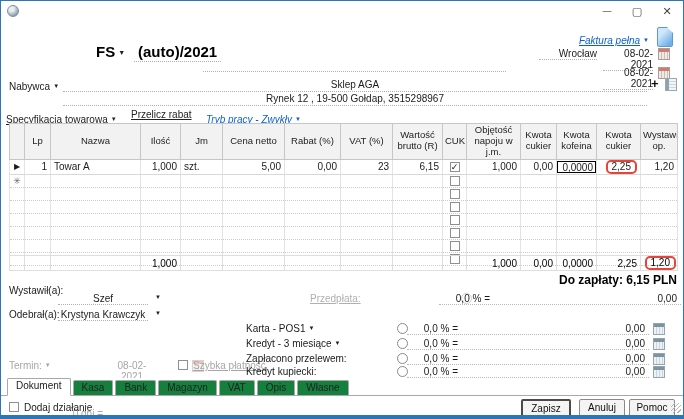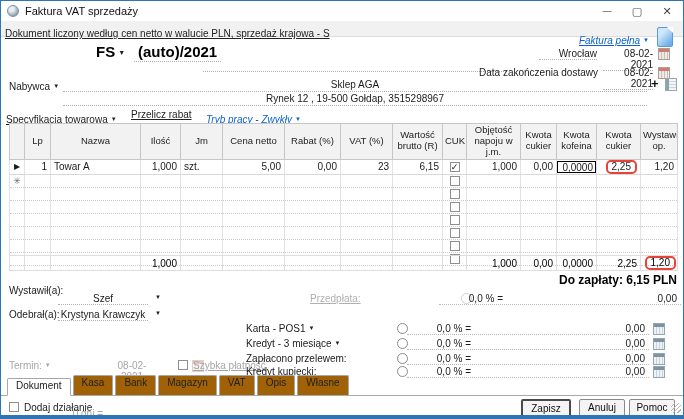--- a/index.html
+++ b/index.html
@@ -65,75 +65,70 @@
 
   .paytotal { font-size:12px; font-weight:bold; color:#000; }
 
   
   .radio { display:inline-block; width:11px; height:11px; border:1px solid #8a8a8a; border-radius:50%; background:#fff; position:relative; }
   .radio.sel::after { content:""; position:absolute; left:2px; top:2px; width:5px; height:5px; border-radius:50%; background:#777; }
   .radio.dis { border-color:#cfcfcf; }
 
   .dotline { position:absolute; left:406px; width:242px; height:12px; border-bottom:1px dotted #b8b8b8; }
   .pay-label { position:absolute; left:245px; }
-  .pay-pct { position:absolute; left:408px; width:62px; text-align:right; font-size:10px; color:#1a1a1a; }
+  .pay-pct { position:absolute; left:395px; width:62px; text-align:right; font-size:10px; color:#1a1a1a; }
   .pay-amt { position:absolute; left:598px; width:46px; text-align:right; font-size:10px; color:#1a1a1a; }
   .pay-radio { position:absolute; left:396px; top:0; }
   .pay-calc { position:absolute; left:652px; top:0; }
   .dis, .dis a { color:#b0b0b0 !important;margin-left:32px; }
 
   
   .tabbar { position:absolute; left:0; right:0; top:377px; height:18px; border-bottom:1px solid #a8a8a8; padding-left:6px; display:flex; align-items:flex-end; background:#fff; }
-  .tab { font-size:10px; color:#222; padding:1px 8px 2px; border:1px solid #a8a8a8; border-bottom:none; background:#a16207; margin-right:2px; border-radius:2px 2px 0 0; height:20px; }
+  .tab { font-size:10px; color:#222; padding:1px 8px 2px; border:1px solid #a8a8a8; border-bottom:none; background:#15803d; margin-right:2px; border-radius:2px 2px 0 0; height:15px; }
   .tab.active { background:#fff; height:18px; margin-bottom:-1px; border-bottom:1px solid #fff; font-weight:normal; }
 
   
   .combo { position:absolute; left:333px; top:398px; width:179px; height:18px; border:1px solid #8a8a8a; background:#fff; font-size:10px; line-height:16px; padding:0 18px 0 5px; white-space:nowrap; overflow:hidden; }
   .combo .arrow { position:absolute; right:0; top:0; width:16px; height:16px; border-left:1px solid #d0d0d0; text-align:center; font-size:6px; line-height:16px; color:#333; }
   .btn { position:absolute; top:398px; height:18px; font-size:10px; color:#111; text-align:center; line-height:14px; border:1px solid #8a8a8a; background:#f4f4f4; border-radius:2px; }
   .btn.default { border:2px solid #4a4a4a; line-height:13px; }
   .bottom-edge { position:absolute; left:0; right:0; bottom:0; height:3px; background:#2e75b6; }
   .grip { position:absolute; right:2px; bottom:5px; width:10px; height:10px;
       background:repeating-linear-gradient(-45deg, transparent 0 2px, #b5b5b5 2px 3px); }
 </style>
 </head>
 <body>
 
 <div class="window">
 
   <div class="titlebar">
     <span class="app-icon"></span>
-    <span class="title-text">Faktura VAT sprzedaży</span>
     <span class="win-controls">
       <span class="win-btn">—</span>
       <span class="win-btn" style="font-size:11px">▢</span>
       <span class="win-btn" style="font-size:11px">✕</span>
     </span>
   </div>
 
-  <div class="linkbar">
-    <a href="#">Dokument liczony według cen netto w walucie PLN, sprzedaż krajowa - S</a>
-  </div>
 
   <div class="abs" style="top:29px;left:0;width:648px;text-align:right;">
     <a href="#" class="link-blue">Faktura pełna</a><i class="dd blue">▼</i>
   </div>
   <span class="abs doc-icon" style="top:26px;left:656px;"></span>
 
   <div class="abs" style="top:42px;left:95px;">
     <span class="fs-title">FS</span><i class="dd" style="font-size:7px">▼</i>
   </div>
   <div class="abs fs-title dotted" style="top:42px;left:133px;padding:0 4px 1px;">(auto)/2021</div>
 
   <div class="abs fs10 dotted" style="top:47px;left:538px;width:58px;text-align:right;">Wrocław</div>
   <div class="abs fs10 dotted" style="top:47px;left:602px;width:50px;text-align:right;">08-02-2021</div>
   <span class="abs cal-icon" style="top:47px;left:657px;"></span>
 
   <div class="abs dotted" style="top:61px;left:202px;width:303px;height:10px;"></div>
-  <div class="abs fs10" style="top:66px;left:470px;width:127px;text-align:right;">Data zakończenia dostawy</div>
   <div class="abs fs10 dotted" style="top:66px;left:602px;width:50px;text-align:right;">08-02-2021</div>
   <span class="abs cal-icon" style="top:66px;left:657px;"></span>
 
   <div class="abs fs10" style="top:80px;left:8px;">
     <span>Nabywca</span><i class="dd">▼</i>
   </div>
   <div class="abs fs10 dotted" style="top:78px;left:62px;width:584px;padding-bottom:1px;">Sklep AGA</div>
   <div class="abs fs10 dotted" style="top:92px;left:62px;width:584px;padding-bottom:1px;">Rynek 12 , 19-500 Gołdap, 3515298967</div>
   <span class="abs plus" style="top:77px;left:650px;">+</span>
   <span class="abs book-icon" style="top:77px;left:664px;"></span>

